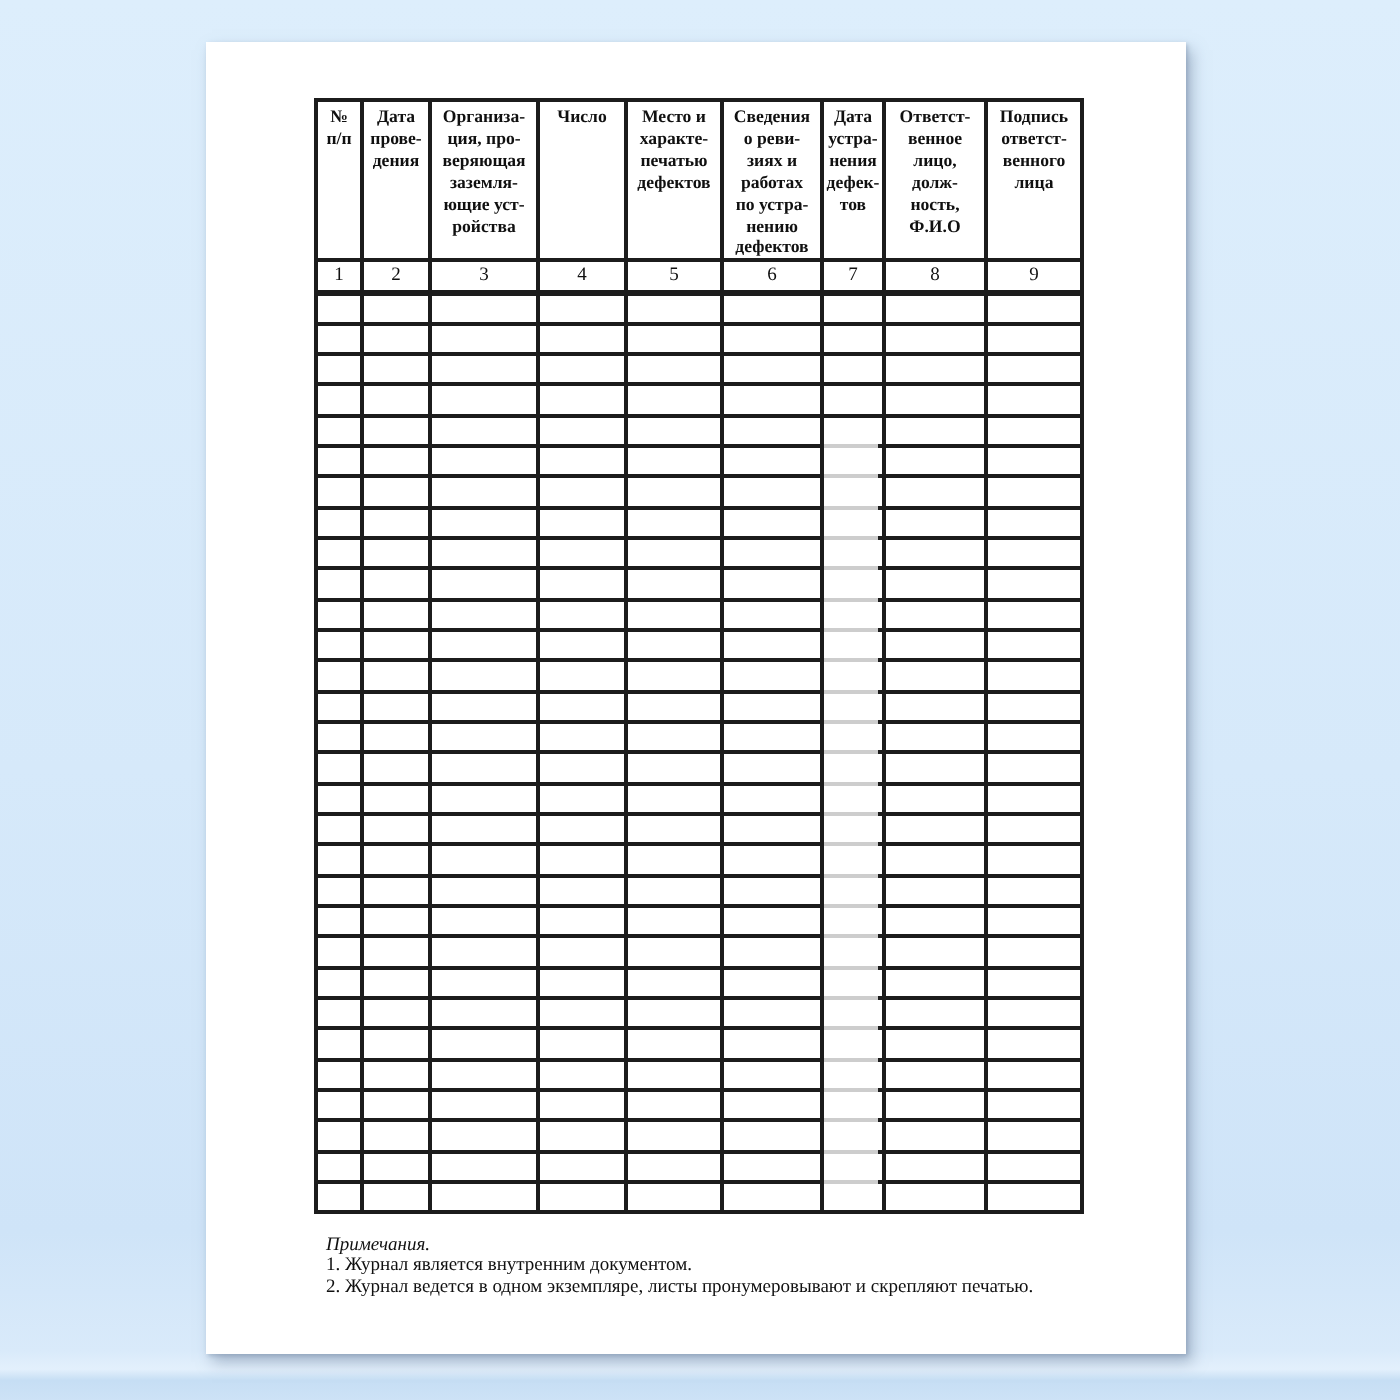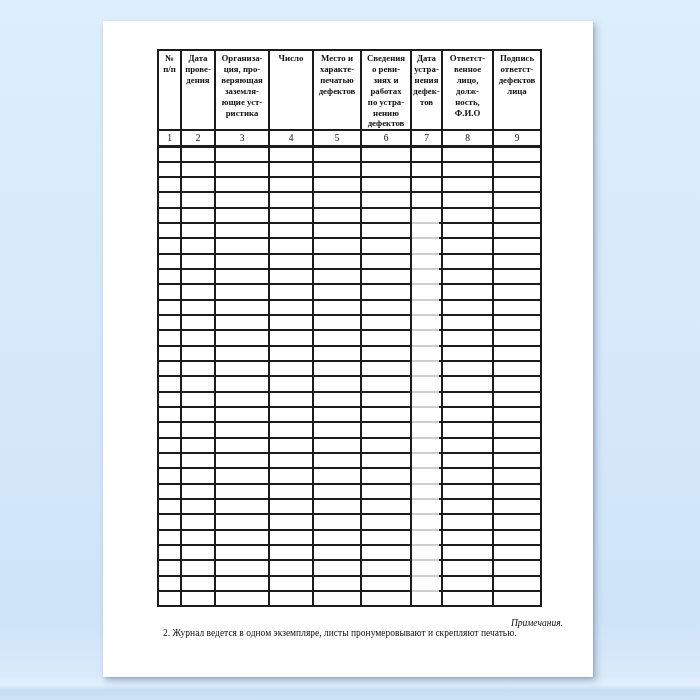--- a/index.html
+++ b/index.html
@@ -92,21 +92,20 @@
     position: absolute;
     left: 60px;
     top: 597px;
     width: 400px;
     font-size: 9.5px;
     line-height: 10.4px;
     color: #111111;
   }
   .notes .notes-title {
     font-style: italic;
-    text-align: right;
   }
   .notes div { white-space: nowrap; }
 </style>
 </head>
 <body>
 
 <div class="scene">
   <div class="page">
 
     <table class="log-table">
@@ -126,21 +125,21 @@
           <th>№
 п/п</th>
           <th>Дата
 прове-
 дения</th>
           <th>Организа-
 ция, про-
 веряющая
 заземля-
 ющие уст-
-ристика</th>
+ройства</th>
           <th>Число</th>
           <th>Место и
 характе-
 печатью
 дефектов</th>
           <th>Сведения
 о реви-
 зиях и
 работах
 по устра-
@@ -152,21 +151,21 @@
 дефек-
 тов</th>
           <th>Ответст-
 венное
 лицо,
 долж-
 ность,
 Ф.И.О</th>
           <th>Подпись
 ответст-
-дефектов
+венного
 лица</th>
         </tr>
         <tr class="numbers-row">
           <td>1</td>
           <td>2</td>
           <td>3</td>
           <td>4</td>
           <td>5</td>
           <td>6</td>
           <td>7</td>
@@ -505,17 +504,18 @@
             <td></td>
             <td></td>
           </tr>
         </tbody>
     </table>
 
     <div class="scan-fade"></div>
 
     <div class="notes">
       <div class="notes-title">Примечания.</div>
+      <div>1. Журнал является внутренним документом.</div>
       <div>2. Журнал ведется в одном экземпляре, листы пронумеровывают и скрепляют печатью.</div>
     </div>
 
   </div>
 </div>
 
 </body></html>

